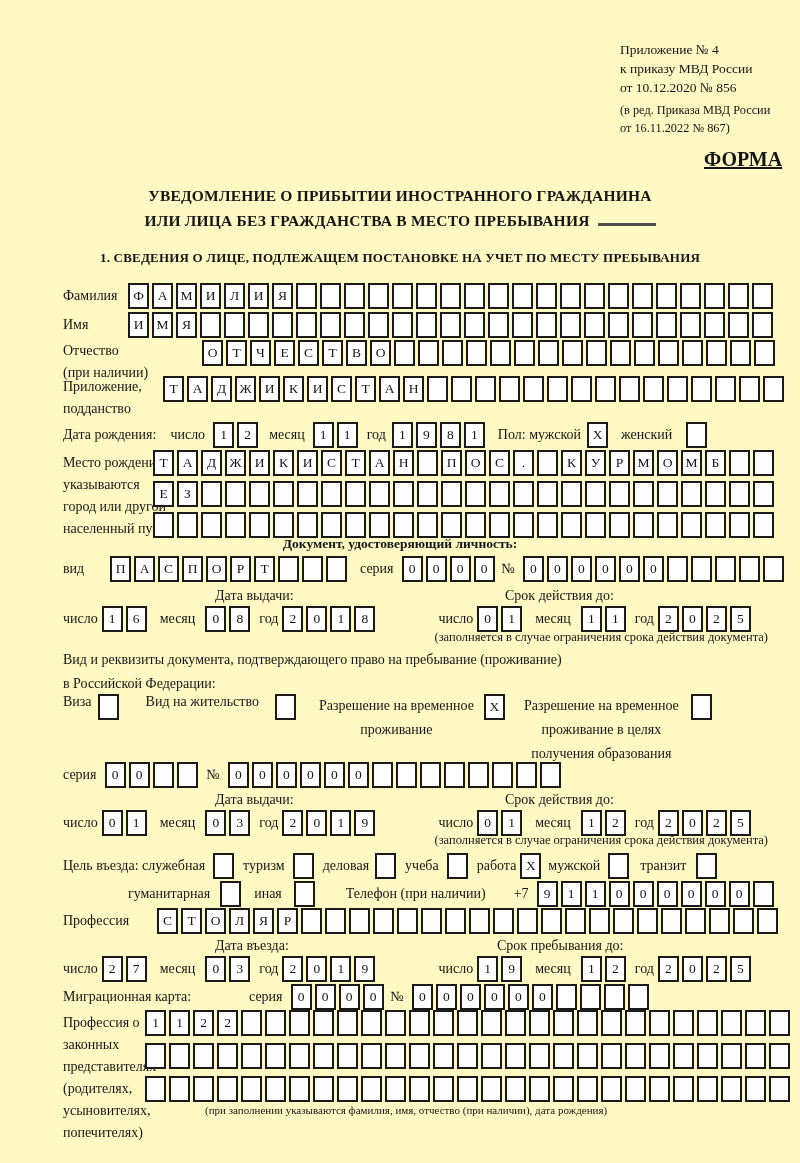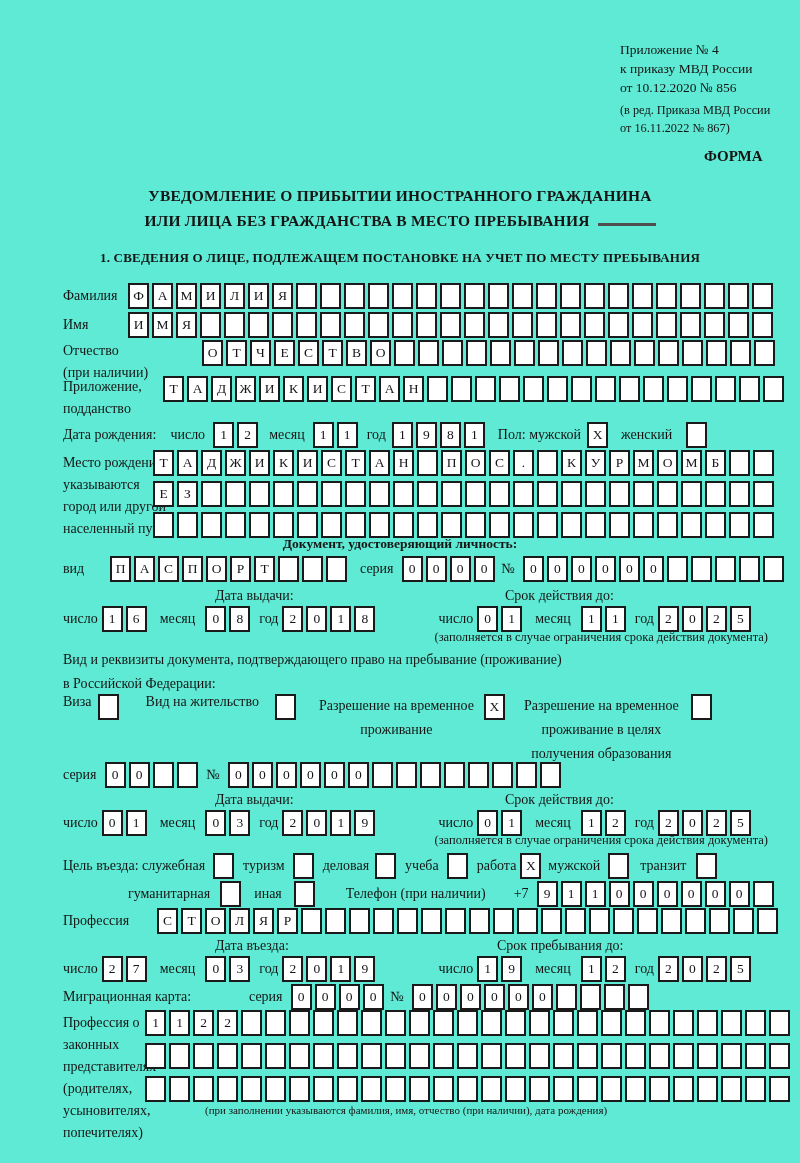--- a/index.html
+++ b/index.html
@@ -1,16 +1,16 @@
 <!DOCTYPE html>
 <html><head>
 <meta charset="utf-8">
 <style>
   html,body{margin:0;padding:0;background:#e9e9e9;}
-  .page{position:relative;width:800px;height:1163px;margin:0 auto;background:#5eead4;
+  .page{position:relative;width:800px;height:1163px;margin:0 auto;background:#fef9c3;
         font-family:"Liberation Serif",serif;color:#151515;overflow:hidden;}
   .abs{position:absolute;}
   .row{position:absolute;display:flex;align-items:center;white-space:nowrap;}
   .rowt{position:absolute;display:flex;align-items:flex-start;white-space:nowrap;}
   .lb{font-size:14px;flex:none;}
   .sm{font-size:11px;}
   .b{font-weight:bold;}
   .cells{display:inline-flex;flex:none;}
   .cell{display:inline-flex;flex:none;width:17px;height:22px;border:2px solid #1a1a1a;
         margin-right:3px;align-items:center;justify-content:center;
@@ -35,21 +35,21 @@
 
 <div class="page">
 
   <div class="abs hdr" style="left:620px;top:40px;">
     <div>Приложение № 4</div>
     <div>к приказу МВД России</div>
     <div>от 10.12.2020 № 856</div>
     <div class="hdr2" style="margin-top:4px;">(в ред. Приказа МВД России</div>
     <div class="hdr2">от 16.11.2022 № 867)</div>
   </div>
-  <div class="abs b" style="left:704px;top:148px;font-size:15px;">ФОРМА</div>
+  <div class="abs b" style="left:704px;top:148px;font-size:20px;text-decoration:underline;">ФОРМА</div>
 
   <div class="center-row title" style="top:183px;text-align:center;">УВЕДОМЛЕНИЕ О ПРИБЫТИИ ИНОСТРАННОГО ГРАЖДАНИНА</div>
   <div class="center-row title" style="top:208px;">
     <span>ИЛИ ЛИЦА БЕЗ ГРАЖДАНСТВА В МЕСТО ПРЕБЫВАНИЯ</span><span class="u-line"></span>
   </div>
 
   <div class="center-row sec" style="top:250px;">1. СВЕДЕНИЯ О ЛИЦЕ, ПОДЛЕЖАЩЕМ ПОСТАНОВКЕ НА УЧЕТ ПО МЕСТУ ПРЕБЫВАНИЯ</div>
 
   <div class="row" style="left:63px;top:283px;">
     <span class="lb" style="width:65px;">Фамилия</span>

